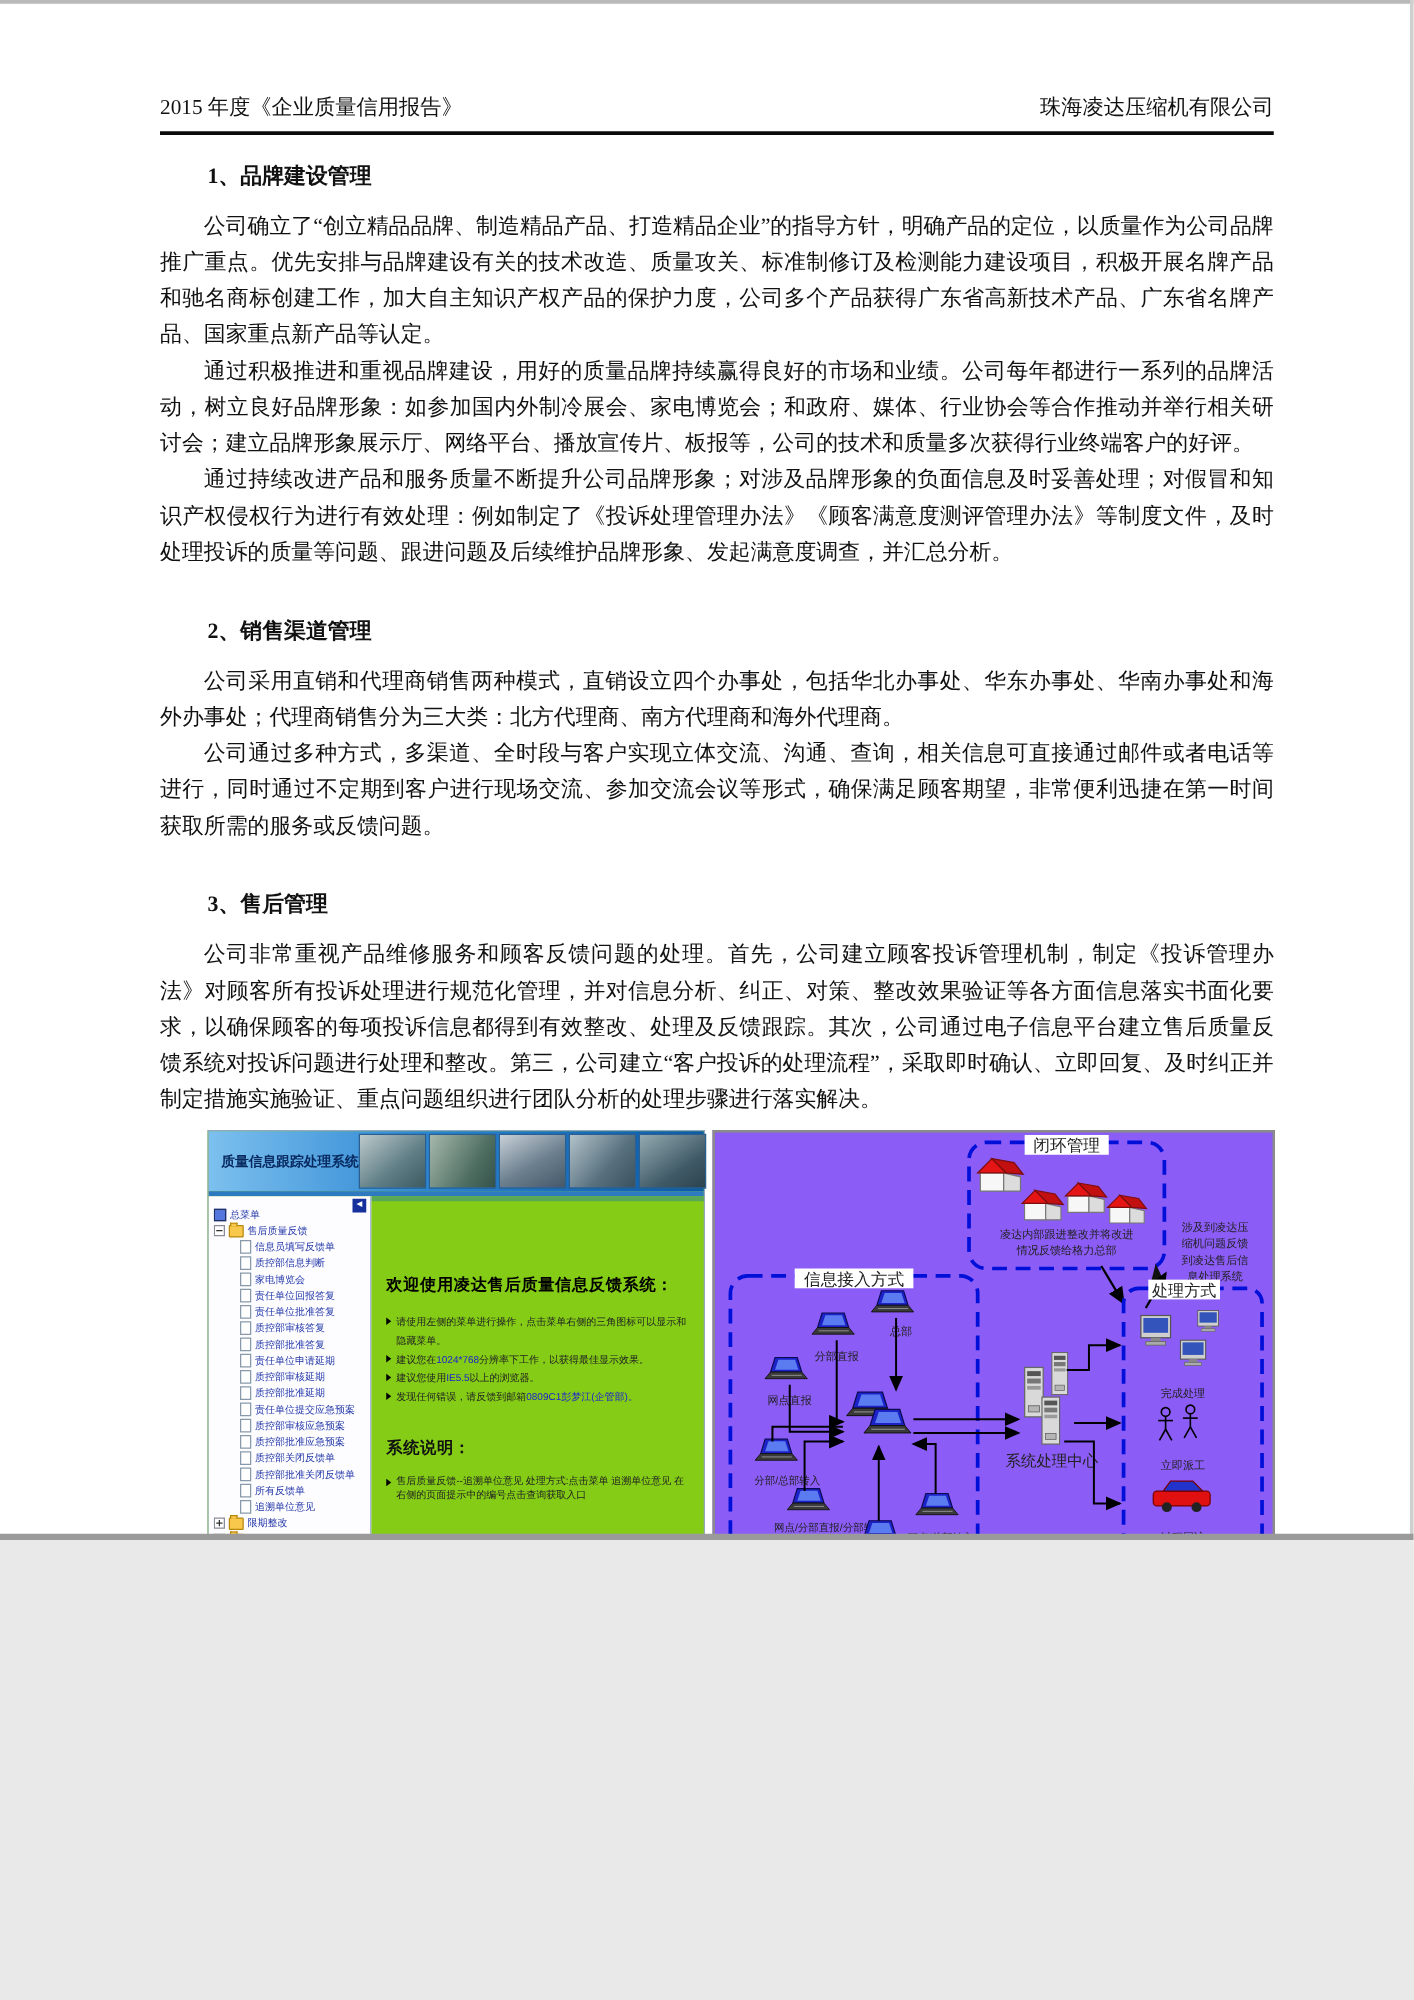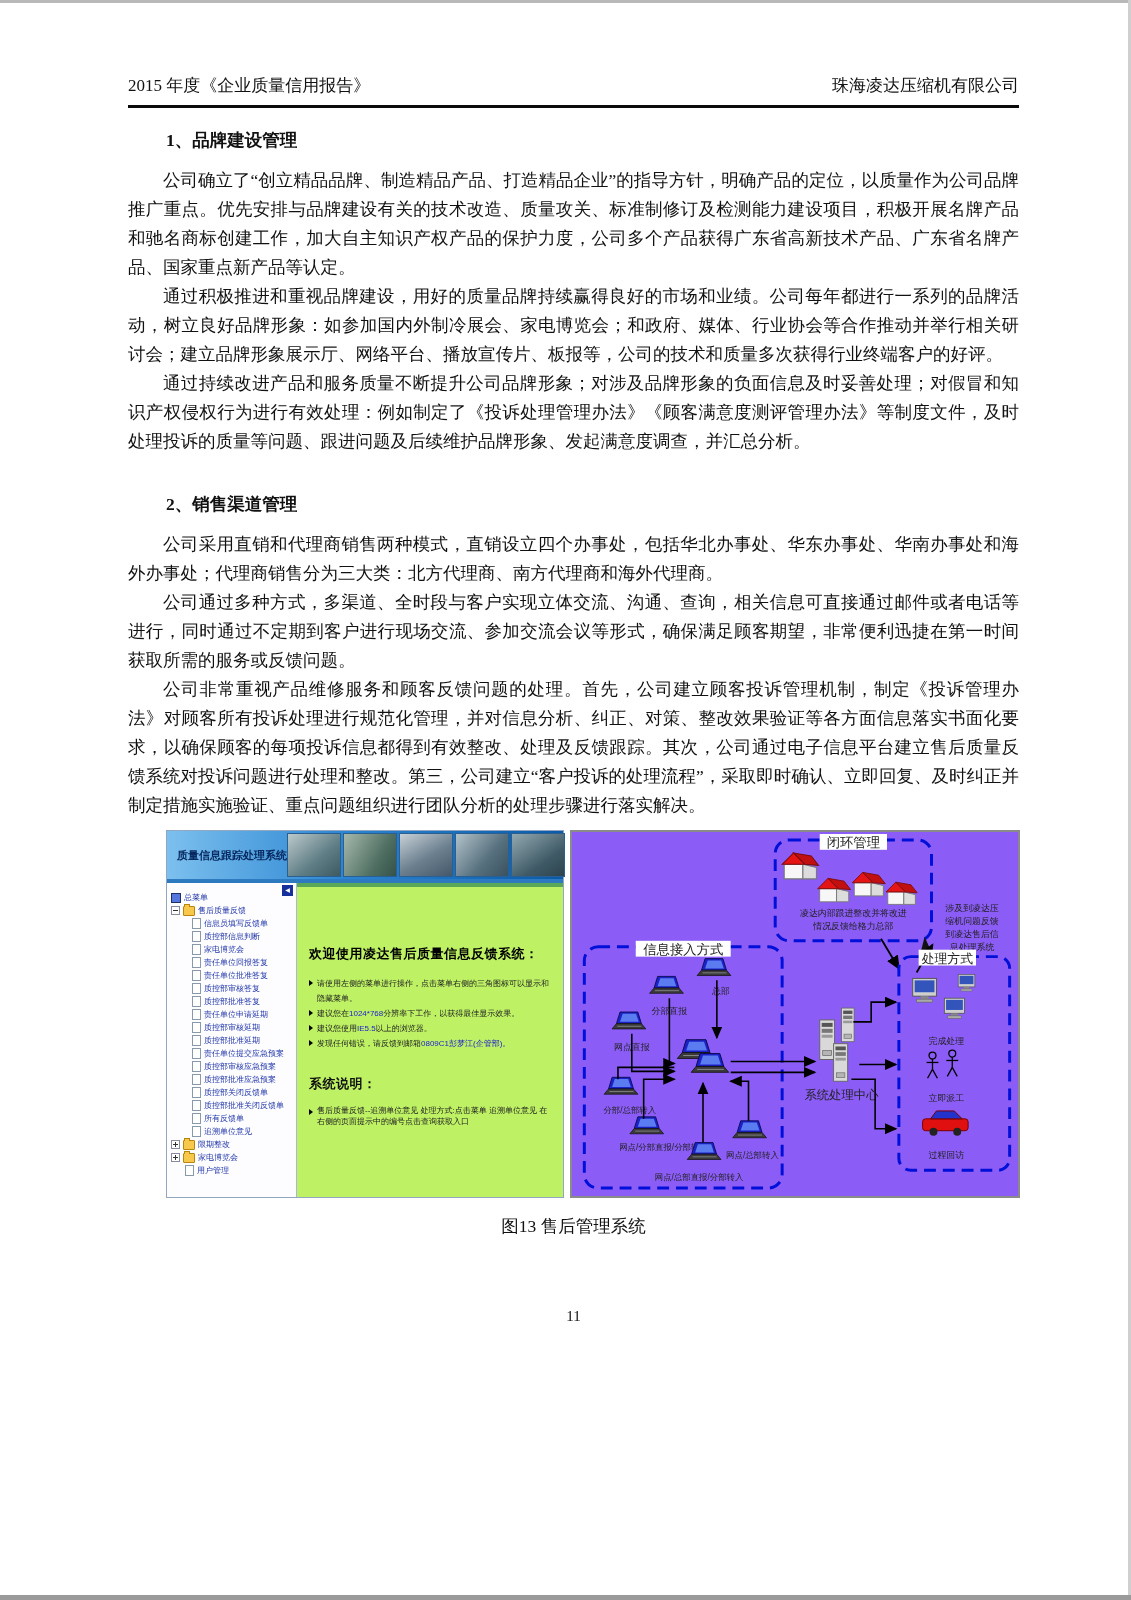--- a/index.html
+++ b/index.html
@@ -1,32 +1,32 @@
 <!DOCTYPE html>
 <html><head>
 <meta charset="utf-8">
 <style>
   html,body{margin:0;padding:0;background:#e9e9e9;}
-  .page{position:relative;width:1131px;height:1600px;background:#ffffff;margin:0 auto;
+  .page{position:relative;width:1131px;height:1232px;background:#ffffff;margin:0 auto;
         font-family:"Liberation Serif","DejaVu Serif",serif;color:#111;overflow:hidden;}
   .scan-edge-top{position:absolute;top:0;left:0;right:0;height:3px;background:#b9b9b9;}
   .scan-edge-bottom{position:absolute;bottom:0;left:0;right:0;height:5px;background:#9a9a9a;}
   .scan-edge-right{position:absolute;top:0;bottom:0;right:0;width:3px;background:#cfcfcf;}
   .content{padding:74px 112px 0 128px;}
   .header{display:flex;justify-content:space-between;align-items:flex-end;
           font-size:17px;padding-bottom:8px;border-bottom:3px solid #0a0a0a;}
   .h-main{font-size:18px;font-weight:bold;margin:12px 0 0 0;}
   .h-sub{font-size:17.5px;font-weight:bold;margin:20px 0 14px 38px;}
   .h-sub.sp{margin-top:36px;}
   p.body-p{font-size:17.5px;line-height:29px;text-align:justify;text-indent:2em;margin:0;}
 
   
   .figure{margin:10px 0 0 38px;display:flex;gap:6px;align-items:flex-start;}
   
-  .shot{width:398px;height:368px;border:1px solid #93a7c0;background:#bef264;box-sizing:border-box;
+  .shot{width:398px;height:368px;border:1px solid #93a7c0;background:#84cc16;box-sizing:border-box;
         font-family:"Liberation Sans","DejaVu Sans",sans-serif;display:flex;flex-direction:column;}
   .shot-banner{height:48px;flex:0 0 48px;background:linear-gradient(90deg,#7cc0ee 0%,#2b85d2 45%,#0b5aa8 100%);
                display:flex;align-items:center;justify-content:space-between;padding:0 2px 0 10px;}
   .shot-title{font-size:11px;font-weight:bold;color:#082a60;white-space:nowrap;}
   .photos{display:flex;gap:2px;height:44px;}
   .photo{width:54px;height:44px;border:1px solid #2a5f8f;box-sizing:border-box;}
   .photo:nth-child(1){background:linear-gradient(140deg,#bcc9cb,#5e7d85 60%,#3d5a60);}
   .photo:nth-child(2){background:linear-gradient(120deg,#a6b8ac,#4f6f62 65%,#35524a);}
   .photo:nth-child(3){background:linear-gradient(150deg,#c7d0d7,#6b7f8e 55%,#44586a);}
   .photo:nth-child(4){background:linear-gradient(130deg,#b2c2c9,#57707e 60%,#3a5260);}
@@ -75,20 +75,21 @@
 
     <div class="h-sub">1、品牌建设管理</div>
     <p class="body-p">公司确立了“创立精品品牌、制造精品产品、打造精品企业”的指导方针，明确产品的定位，以质量作为公司品牌推广重点。优先安排与品牌建设有关的技术改造、质量攻关、标准制修订及检测能力建设项目，积极开展名牌产品和驰名商标创建工作，加大自主知识产权产品的保护力度，公司多个产品获得广东省高新技术产品、广东省名牌产品、国家重点新产品等认定。</p>
     <p class="body-p">通过积极推进和重视品牌建设，用好的质量品牌持续赢得良好的市场和业绩。公司每年都进行一系列的品牌活动，树立良好品牌形象：如参加国内外制冷展会、家电博览会；和政府、媒体、行业协会等合作推动并举行相关研讨会；建立品牌形象展示厅、网络平台、播放宣传片、板报等，公司的技术和质量多次获得行业终端客户的好评。</p>
     <p class="body-p">通过持续改进产品和服务质量不断提升公司品牌形象；对涉及品牌形象的负面信息及时妥善处理；对假冒和知识产权侵权行为进行有效处理：例如制定了《投诉处理管理办法》《顾客满意度测评管理办法》等制度文件，及时处理投诉的质量等问题、跟进问题及后续维护品牌形象、发起满意度调查，并汇总分析。</p>
 
     <div class="h-sub sp">2、销售渠道管理</div>
     <p class="body-p">公司采用直销和代理商销售两种模式，直销设立四个办事处，包括华北办事处、华东办事处、华南办事处和海外办事处；代理商销售分为三大类：北方代理商、南方代理商和海外代理商。</p>
     <p class="body-p">公司通过多种方式，多渠道、全时段与客户实现立体交流、沟通、查询，相关信息可直接通过邮件或者电话等进行，同时通过不定期到客户进行现场交流、参加交流会议等形式，确保满足顾客期望，非常便利迅捷在第一时间获取所需的服务或反馈问题。</p>
 
+    <div class="h-sub sp">3、售后管理</div>
     <p class="body-p">公司非常重视产品维修服务和顾客反馈问题的处理。首先，公司建立顾客投诉管理机制，制定《投诉管理办法》对顾客所有投诉处理进行规范化管理，并对信息分析、纠正、对策、整改效果验证等各方面信息落实书面化要求，以确保顾客的每项投诉信息都得到有效整改、处理及反馈跟踪。其次，公司通过电子信息平台建立售后质量反馈系统对投诉问题进行处理和整改。第三，公司建立“客户投诉的处理流程”，采取即时确认、立即回复、及时纠正并制定措施实施验证、重点问题组织进行团队分析的处理步骤进行落实解决。</p>
 
     <div class="figure">
 
       <div class="shot">
         <div class="shot-banner">
           <span class="shot-title">质量信息跟踪处理系统</span>
           <div class="photos">
             <div class="photo"></div>
             <div class="photo"></div>

